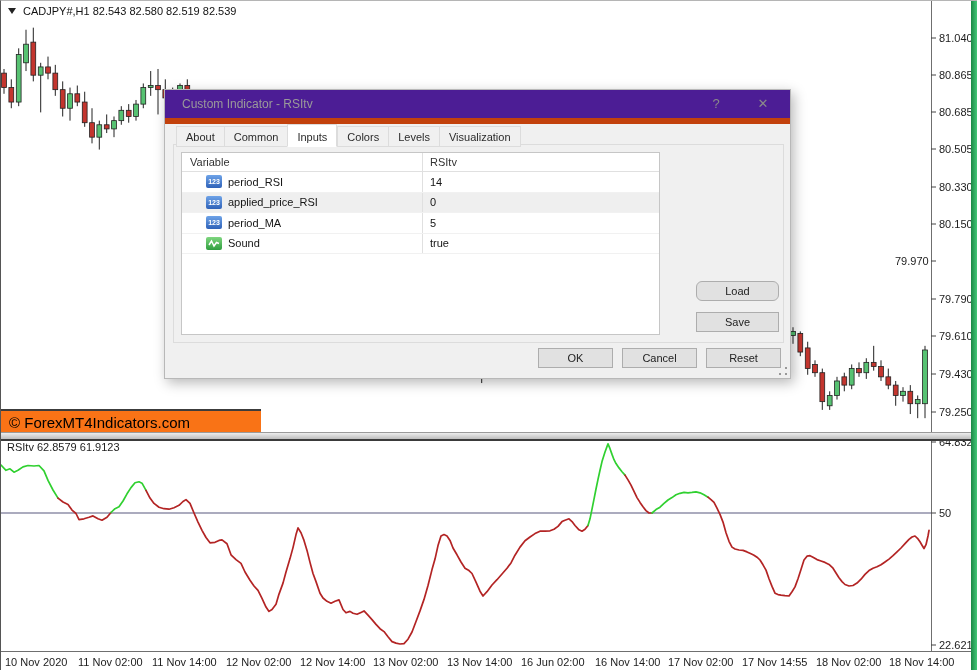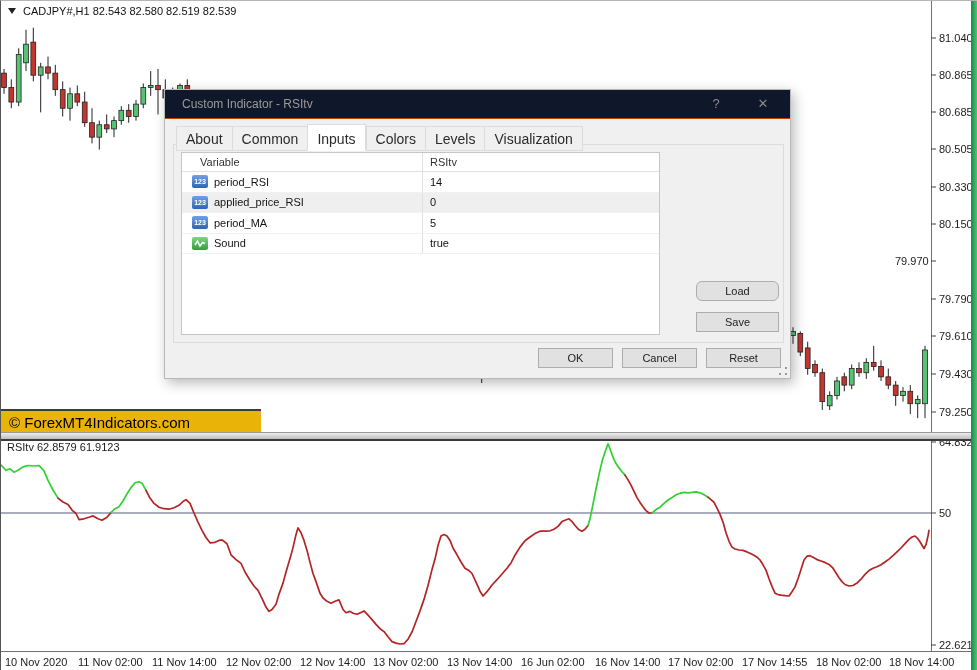--- a/index.html
+++ b/index.html
@@ -3,44 +3,44 @@
 <meta charset="utf-8">
 <style>
   html,body{margin:0;padding:0;background:#dcdcdc;}
   #screen{position:relative;width:977px;height:670px;background:#fff;overflow:hidden;
           font-family:"Liberation Sans","DejaVu Sans",sans-serif;
           border-top:1px solid #b5b5b5;border-left:1px solid #555;box-sizing:border-box;}
   #plot{position:absolute;left:0;top:0;z-index:1;}
   .lbl{position:absolute;font-size:11px;color:#1c1c1c;white-space:nowrap;z-index:2;}
   #symbol-line{position:absolute;left:7px;top:4px;z-index:2;font-size:11px;color:#111;display:flex;align-items:center;gap:7px;}
   .tri-down{width:0;height:0;border-left:4px solid transparent;border-right:4px solid transparent;border-top:6px solid #222;display:inline-block;}
-  #watermark{position:absolute;left:0;top:408px;width:260px;height:25px;background:#eab308;border-top:2px solid #3c3c3c;z-index:3;
+  #watermark{position:absolute;left:0;top:408px;width:260px;height:25px;background:#f97316;border-top:2px solid #3c3c3c;z-index:3;
              font-size:15px;color:#000;padding-left:8px;display:flex;align-items:center;box-sizing:border-box;}
   #pane-splitter{position:absolute;left:0;top:431px;width:977px;height:6px;z-index:3;
                  background:linear-gradient(#ededed,#bdbdbd);border-top:1px solid #9a9a9a;border-bottom:2px solid #3a3a3a;box-sizing:content-box;}
   #rsi-label{position:absolute;left:6px;top:440px;z-index:2;font-size:11px;color:#1c1c1c;}
   #green-strip{position:absolute;right:0;top:0;width:6px;height:670px;z-index:6;background:linear-gradient(90deg,#1c8746,#43c878);}
   
   #dialog{position:absolute;left:163px;top:88px;width:627px;height:290px;background:#f0f0f0;
           border:1px solid #b8b8b8;box-shadow:3px 4px 12px rgba(0,0,0,.28);z-index:5;box-sizing:border-box;}
-  #dlg-titlebar{position:relative;height:28px;background:#0f172a;border-bottom:1px solid #c2410c;}
+  #dlg-titlebar{position:relative;height:28px;background:#4c1d95;border-bottom:6px solid #c2410c;}
   #dlg-title{position:absolute;left:17px;top:7px;font-size:12px;color:#9a9a9a;}
   .dlg-sysbtn{position:absolute;top:4px;width:30px;height:20px;text-align:center;font-size:13px;color:#8a8a8a;line-height:20px;cursor:default;}
   #dlg-help{left:536px;}
   #dlg-close{left:583px;}
   #tabs{position:absolute;left:11px;top:34px;display:flex;z-index:2;}
-  .tab{font-size:14px;color:#2b2b2b;padding:4px 9px 3px 9px;background:#f0f0f0;border:1px solid #dcdcdc;border-right:none;margin-top:2px;cursor:default;}
+  .tab{font-size:11px;color:#2b2b2b;padding:4px 9px 3px 9px;background:#f0f0f0;border:1px solid #dcdcdc;border-right:none;margin-top:2px;cursor:default;}
   .tab:last-child{border-right:1px solid #dcdcdc;}
   .tab.active{background:#fff;margin-top:0;padding-top:6px;border-right:1px solid #dcdcdc;border-bottom:1px solid #fff;position:relative;z-index:3;}
   #tab-panel{position:absolute;left:8px;top:54px;width:611px;height:199px;border:1px solid #dcdcdc;background:#f0f0f0;box-sizing:border-box;}
   #param-table{position:absolute;left:16px;top:62px;width:479px;height:183px;background:#fff;border:1px solid #c6c6c6;box-sizing:border-box;overflow:hidden;}
   .trow{display:flex;height:19.5px;align-items:center;font-size:11px;color:#141414;border-bottom:1px solid #f1f1f1;}
   .trow.head{color:#333;border-bottom:1px solid #e0e0e0;height:18px;}
   .trow.alt{background:#efefef;}
-  .tcell-var{width:241px;display:flex;align-items:center;gap:6px;padding-left:10px;box-sizing:border-box;border-right:1px solid #e0e0e0;height:100%;}
+  .tcell-var{width:241px;display:flex;align-items:center;gap:6px;padding-left:24px;box-sizing:border-box;border-right:1px solid #e0e0e0;height:100%;}
   .tcell-val{flex:1;padding-left:7px;}
   .picon{width:16px;height:13px;border-radius:2px;display:inline-flex;align-items:center;justify-content:center;flex:0 0 auto;}
   .picon.int{background:linear-gradient(#6ea3e8,#2f62b8);color:#fff;font-size:7px;font-weight:bold;letter-spacing:0;}
   .picon.snd{background:linear-gradient(#7fd67f,#2f9e3f);}
   .btn{position:absolute;height:20px;background:#e1e1e1;border:1px solid #adadad;font-size:11px;color:#222;
        display:flex;align-items:center;justify-content:center;box-sizing:border-box;cursor:default;}
   #btn-load{left:531px;top:191px;width:83px;border-radius:6px;}
   #btn-save{left:531px;top:222px;width:83px;}
   #btn-ok{left:373px;top:258px;width:75px;}
   #btn-cancel{left:457px;top:258px;width:75px;}
@@ -234,21 +234,21 @@
       <div class="tab active">Inputs</div>
       <div class="tab">Colors</div>
       <div class="tab">Levels</div>
       <div class="tab">Visualization</div>
     </div>
 
     <div id="tab-panel"></div>
 
     <div id="param-table">
       <div class="trow head">
-        <div class="tcell-var" style="padding-left:18px">Variable</div>
+        <div class="tcell-var" style="padding-left:8px">Variable</div>
         <div class="tcell-val">RSItv</div>
       </div>
       <div class="trow">
         <div class="tcell-var">
           <span class="picon int">123</span>
           <span>period_RSI</span>
         </div>
         <div class="tcell-val">14</div>
       </div>
       <div class="trow alt">

